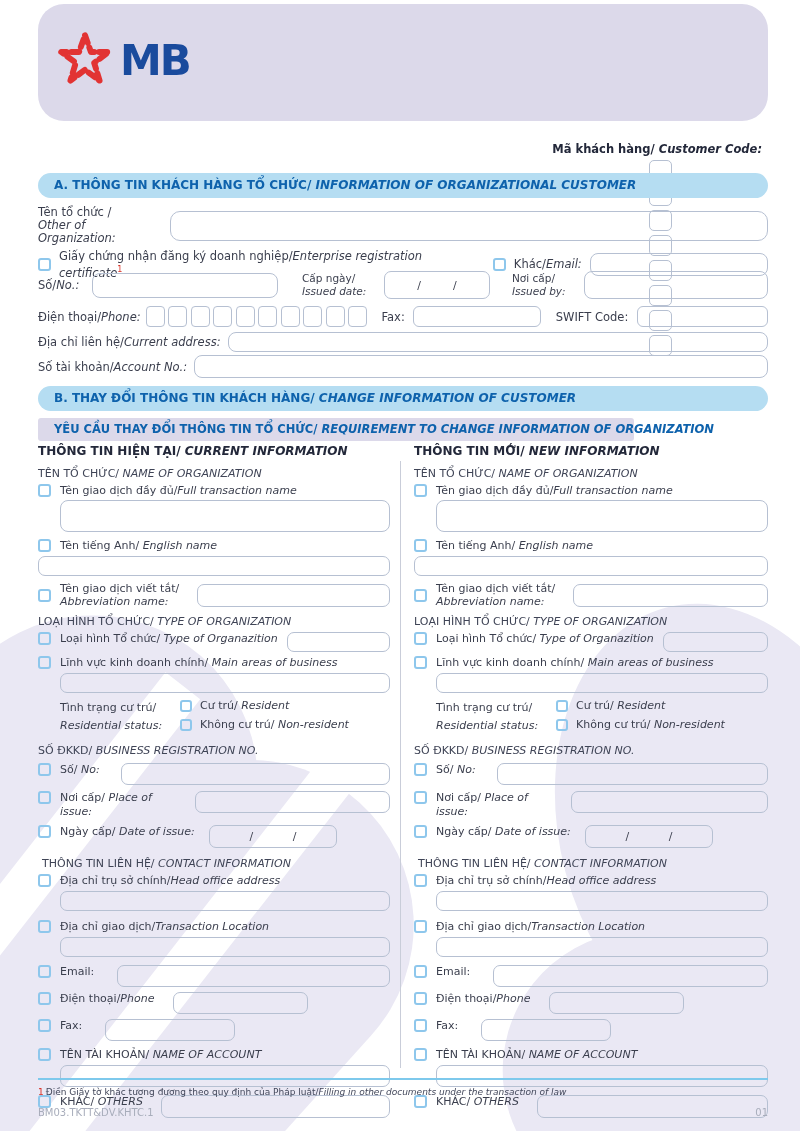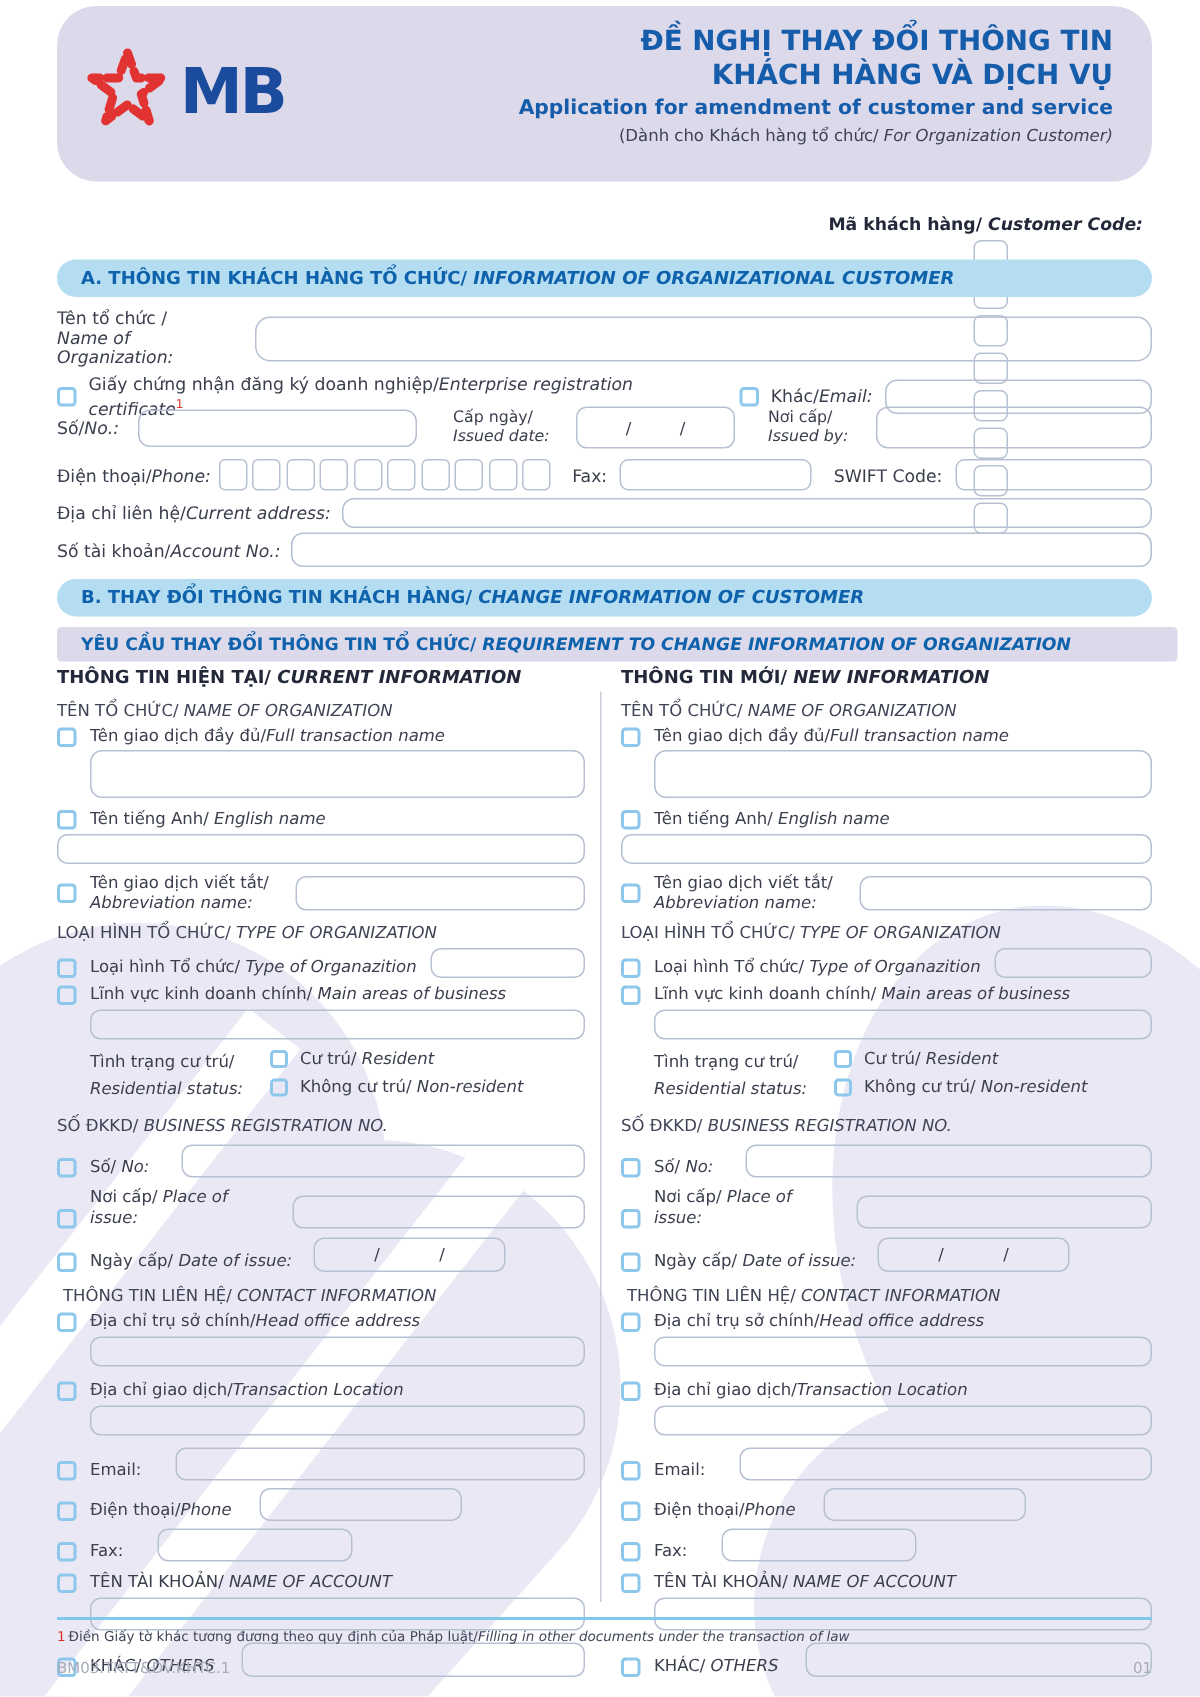--- a/index.html
+++ b/index.html
@@ -23,21 +23,21 @@
 
   
   .ccode { position:absolute; top:142px; right:32px; display:flex; align-items:center; gap:4px;flex-direction:column; }
   .ccode .lab { font-size:11.5px; font-weight:bold; color:#23283a; margin-right:6px; white-space:nowrap; }
   .bx { width:23px; height:21px; border:1.4px solid #b6c0d2; border-radius:5px; background:transparent; flex:none; }
   .bx.sm { width:19px; height:21px; border-radius:4px; }
 
   
   .secbar { position:absolute; left:38px; width:730px; height:25px; background:#b5ddf2; border-radius:13px;
             font-size:12px; font-weight:bold; color:#0e62ac; line-height:25px; padding-left:16px; white-space:nowrap; }
-  .reqbar { position:absolute; left:38px; width:747px; height:23px; background:#dcd9ea; border-radius:3px;
+  .reqbar { position:absolute; left:38px; width:596px; height:23px; background:#dcd9ea; border-radius:3px;
             font-size:11.5px; font-weight:bold; color:#0e62ac; line-height:23px; padding-left:16px; white-space:nowrap; }
   .en { font-style:italic; }
 
   
   .row { position:absolute; left:38px; right:32px; display:flex; align-items:center; }
   .lbl { line-height:14px; }
   .stack { display:flex; flex-direction:column; line-height:13px; }
   .inp { border:1.3px solid #b6c0d2; border-radius:7px; background:transparent; display:block; }
   .flex1 { flex:1; }
   .cb { width:13px; height:13px; border:2px solid #8ec7ec; border-radius:3px; background:transparent; flex:none; }
@@ -46,21 +46,21 @@
   .sup-red { color:#d93025; font-size:8px; vertical-align:super; }
   .fs11 { font-size:11.5px; }
 
   
   .divider { position:absolute; left:400px; top:461px; width:1px; height:607px; background:#c9cdd9; }
   .col { position:absolute; top:444px; width:352px; font-size:11px; }
   #col-left { left:38px; }
   #col-right { left:414px; width:354px; }
   .col-h { font-size:12px; font-weight:bold; color:#23283a; margin-bottom:9px; white-space:nowrap; }
   .grp { font-size:11px; color:#3f4456; margin-top:7px; margin-bottom:2px; white-space:nowrap; }
-  .cbrow { display:flex; align-items:flex-end; gap:9px; margin-top:4px; }
+  .cbrow { display:flex; align-items:flex-start; gap:9px; margin-top:4px; }
   .cbrow.tworow { align-items:center; }
   .ind { margin-left:22px; }
   .h30 { height:30px; } .h28 { height:28px; } .h25 { height:25px; } .h23 { height:23px; }
   .h22 { height:22px; } .h21 { height:21px; } .h20 { height:20px; }
   .big { height:32px; border-radius:8px; margin-top:2px; }
   .resblock { display:flex; gap:14px; margin-left:22px; margin-top:6px; }
   .rescol { display:flex; flex-direction:column; gap:5px; }
   .rescb { display:flex; align-items:center; gap:8px; }
   .rescb .cb { width:12px; height:12px; }
 
@@ -87,46 +87,40 @@
 
     <div class="hdr-band">
       <div class="logo">
         <span>
           <svg width="54" height="54" viewBox="0 0 100 100">
             <polygon points="50,6 61,37 94,37 67,57 77,90 50,70 23,90 33,57 6,37 39,37" fill="none" stroke="#e23333" stroke-width="11" stroke-linecap="round" stroke-linejoin="round" stroke-dasharray="15 9"></polygon>
           </svg>
         </span>
         <span class="logo-mb">MB</span>
       </div>
-      <div class="ttl">
-        <div class="ttl-l">ĐỀ NGHỊ THAY ĐỔI THÔNG TIN</div>
-        <div class="ttl-l">KHÁCH HÀNG VÀ DỊCH VỤ</div>
-        <div class="ttl-sub">Application for amendment of customer and service</div>
-        <div class="ttl-note"><span>(Dành cho Khách hàng tổ chức/</span><span class="en"> For Organization Customer)</span></div>
-      </div>
     </div>
 
     <div class="ccode">
       <span class="lab"><span>Mã khách hàng/</span><span class="en"> Customer Code:</span></span>
       <span class="bx"></span>
       <span class="bx"></span>
       <span class="bx"></span>
       <span class="bx"></span>
       <span class="bx"></span>
       <span class="bx"></span>
       <span class="bx"></span>
       <span class="bx"></span>
     </div>
 
     <div class="secbar" style="top:173px;"><span>A. THÔNG TIN KHÁCH HÀNG TỔ CHỨC/</span><span class="en"> INFORMATION OF ORGANIZATIONAL CUSTOMER</span></div>
 
     <div class="row" style="top:206px; gap:8px;">
       <span class="stack fs11" style="width:124px;">
         <span>Tên tổ chức /</span>
-        <span class="en">Name of Organization:</span>
+        <span class="en">Other of Organization:</span>
       </span>
       <span class="inp flex1 h30" style="border-radius:10px;"></span>
     </div>
 
     <div class="row" style="top:249px; gap:8px;">
       <span class="cb"></span>
       <span class="lbl fs11"><span>Giấy chứng nhận đăng ký doanh nghiệp/</span><span class="en">Enterprise registration certificate</span><span class="sup-red">1</span></span>
       <span class="cb" style="margin-left:auto;"></span>
       <span class="lbl fs11"><span>Khác/</span><span class="en">Email:</span></span>
       <span class="inp h23" style="width:180px; border-radius:8px;"></span>

